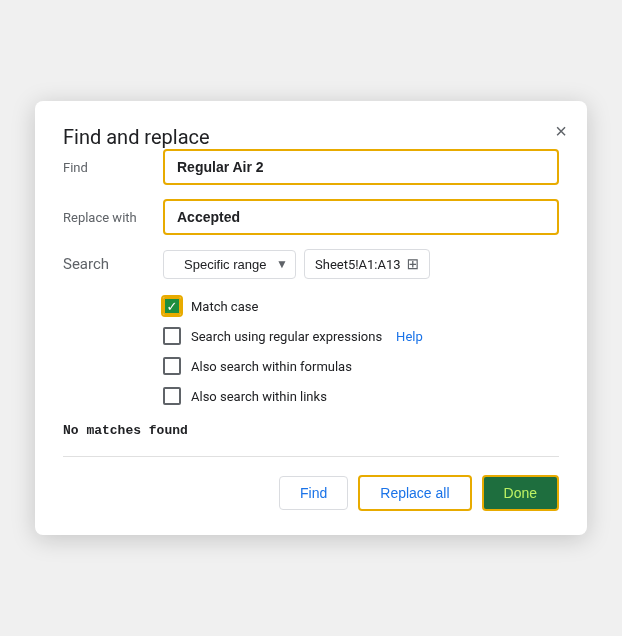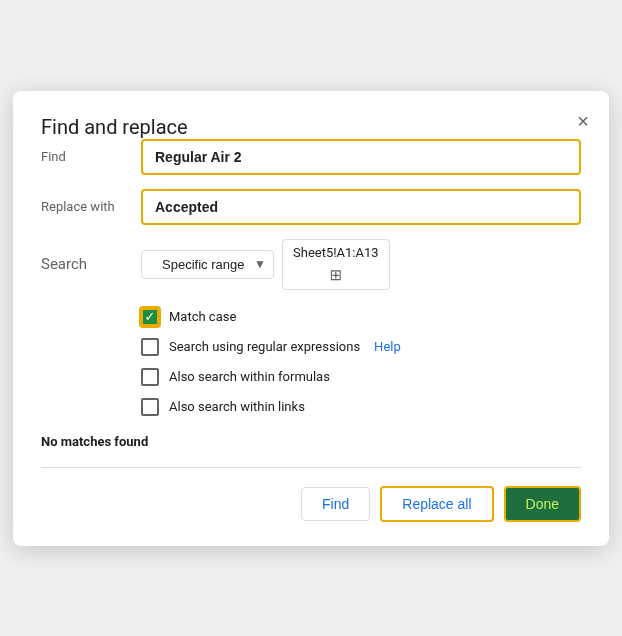--- a/index.html
+++ b/index.html
@@ -9,21 +9,21 @@
       align-items: center;
       justify-content: center;
       min-height: 100vh;
       font-family: 'Roboto', Arial, sans-serif;
       font-size: 14px;
     }
     .dialog {
       background: #fff;
       border-radius: 8px;
       box-shadow: 0 4px 24px rgba(0,0,0,0.18);
-      width: 596px;
+      width: 552px;
       padding: 24px 28px 24px 28px;
       position: relative;
     }
     .dialog-title {
       font-size: 20px;
       font-weight: 400;
       color: #202124;
       margin-bottom: 24px;
     }
     .close-btn {
@@ -97,21 +97,20 @@
     .range-box {
       display: flex;
       align-items: center;
       border: 1px solid #dadce0;
       border-radius: 4px;
       padding: 5px 10px;
       margin-left: 8px;
       font-size: 13px;
       color: #202124;
       gap: 6px;
-      flex-direction: column;
     }
     .range-icon {
       color: #5f6368;
       font-size: 15px;
     }
     .checkboxes-section {
       margin-left: 100px;
       margin-bottom: 18px;
     }
     .checkbox-row {
@@ -151,20 +150,21 @@
       font-size: 13px;
       text-decoration: none;
       margin-left: 4px;
     }
     .no-matches {
       font-size: 13px;
       font-weight: 700;
       color: #202124;
       margin-bottom: 18px;
       margin-left: 0;
+      font-family: Liberation Mono, monospace;
     }
     .divider {
       border: none;
       border-top: 1px solid #e0e0e0;
       margin-bottom: 18px;
     }
     .footer-row {
       display: flex;
       align-items: center;
       justify-content: flex-end;

